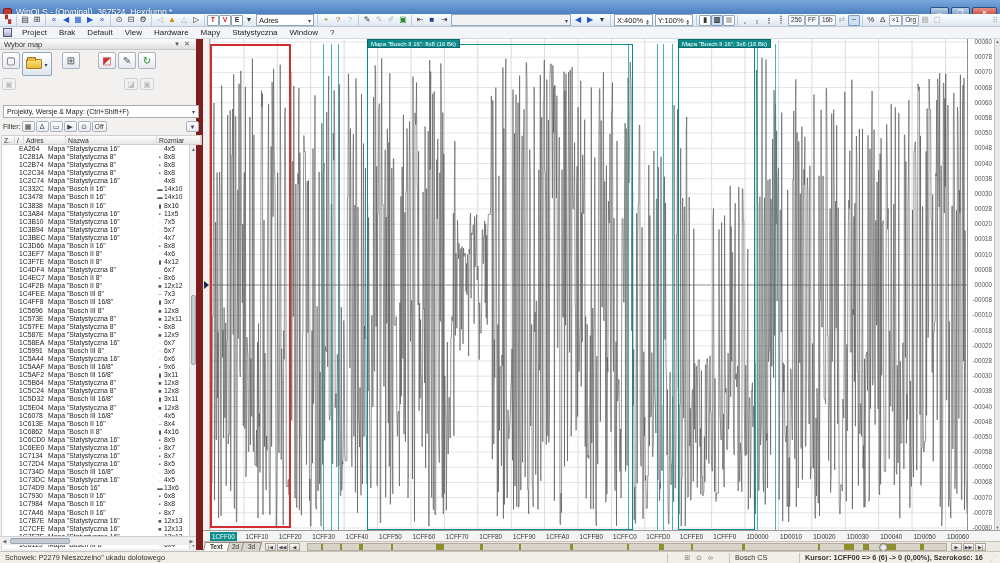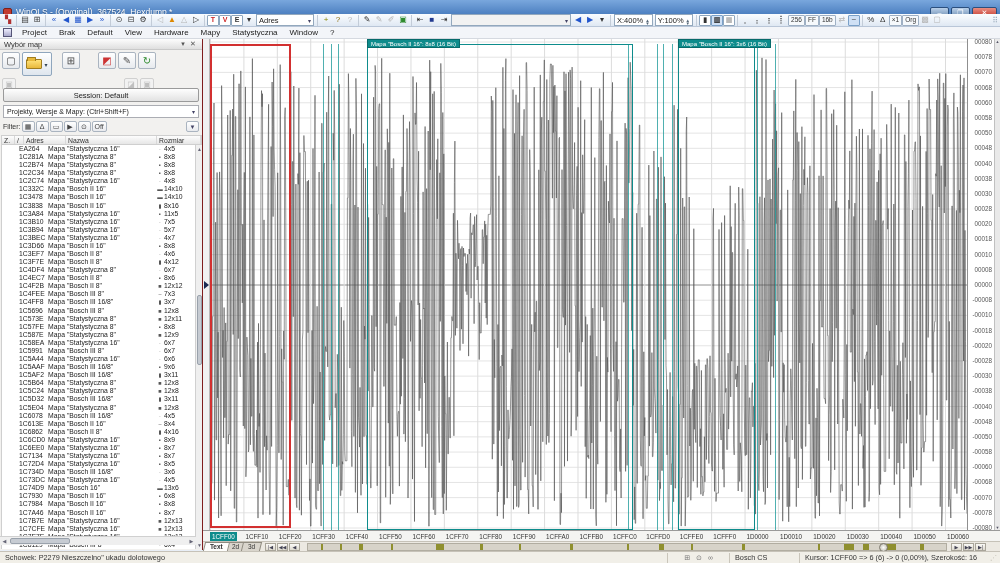--- a/index.html
+++ b/index.html
@@ -39,21 +39,21 @@
   .tgrip { margin-left:auto; color:#9ab; font-size:8px; }
 
   
   .menubar { position:absolute; left:0; top:27px; width:1000px; height:12px; background:#f3f5f9;
     border-bottom:1px solid #d5d9e0; display:flex; align-items:center; font-size:8px; color:#222; }
   .mdiicon { width:9px; height:9px; margin:0 4px 0 3px; background:linear-gradient(#eef,#aac); border:1px solid #557; }
   .mitem { padding:0 6px; }
 
   
   .panel { position:absolute; left:0; top:39px; width:203px; height:511px; background:#f2f1ef;
-    border-right:1px solid #7f1d1d; }
+    border-right:7px solid #7f1d1d; }
   .phead { position:absolute; left:0; top:0; width:100%; height:11px; background:linear-gradient(#fdfdfd,#dfdfdf);
     border-bottom:1px solid #c9c9c9; font-size:7.5px; color:#333; display:flex; align-items:center; padding:0 4px; }
   .phead .sp { flex:1; }
   .phbtn { width:10px; text-align:center; color:#555; font-size:7px; }
   .ptools { position:absolute; left:2px; top:13px; width:199px; height:34px; }
   .ptrow { display:flex; align-items:flex-start; gap:2px; }
   .pbtn { display:inline-flex; align-items:center; justify-content:center; width:18px; height:17px;
     border:1px solid #aab4c0; border-radius:2px; background:linear-gradient(#ffffff,#e7eaee); font-size:10px; color:#444; }
   .pbtn.sm { width:14px; height:12px; font-size:8px; }
   .pbtn.d { color:#c0c0c0; border-color:#d0d0d0; background:#f2f2f2; }
@@ -124,21 +124,21 @@
   .hmark { position:absolute; top:0; height:6px; background:#8f8f2f; }
   .hthumb { position:absolute; top:-1px; width:9px; height:9px; border-radius:50%; background:radial-gradient(#fdfdfb,#b9b5a9); border:1px solid #7e7a6f; }
 
   
   .statusbar { position:absolute; left:0; top:551px; width:1000px; height:12px; background:#f1efe8;
     border-top:1px solid #c6c2b8; display:flex; align-items:center; font-size:7.3px; color:#333; }
   .sseg { height:10px; line-height:10px; padding:0 5px; border-right:1px solid #c9c5ba; white-space:nowrap; overflow:hidden; }
   .s-clip { width:668px; }
   .s-icons { width:62px; display:flex; gap:6px; justify-content:center; color:#777; font-size:7px; }
   .s-cs { width:70px; }
-  .s-cursor { flex:1; border-right:none; }
+  .s-cursor { flex:1; border-right:none;font-weight:bold; }
   .sgrip { width:10px; color:#b5b1a5; font-size:7px; }
 </style>
 </head>
 <body>
 
 <div class="app">
 
   <div class="titlebar">
     <span class="appicon"></span>
     <span class="wtitle">WinOLS -  (Oryginal), 367524, Hexdump *</span>
@@ -271,21 +271,20 @@
           <span class="pbtn" style="color: rgb(85, 85, 85);">✎</span>
           <span class="pbtn" style="color: rgb(46, 139, 46);">↻</span>
         </div>
       <div class="ptrow" id="ptrow2" style="margin-top:2px;">
           <span class="pbtn d sm">▣</span>
           <span style="width: 104px; flex: 0 0 auto;"></span>
           <span class="pbtn d sm">◪</span>
           <span class="pbtn d sm">▣</span>
         </div>
     </div>
-    <div class="sessionbtn">Session: Default</div>
     <div class="pcombo">
       <span>Projekty, Wersje &amp; Mapy:  (Ctrl+Shift+F)</span>
       <span class="dd">▾</span>
     </div>
     <div class="filterrow">
       <span>Filter:</span>
       <span id="filterbtns" style="display:flex;gap:1px;">
           <span class="fbtn">▦</span>
           <span class="fbtn">Δ</span>
           <span class="fbtn">▭</span>

